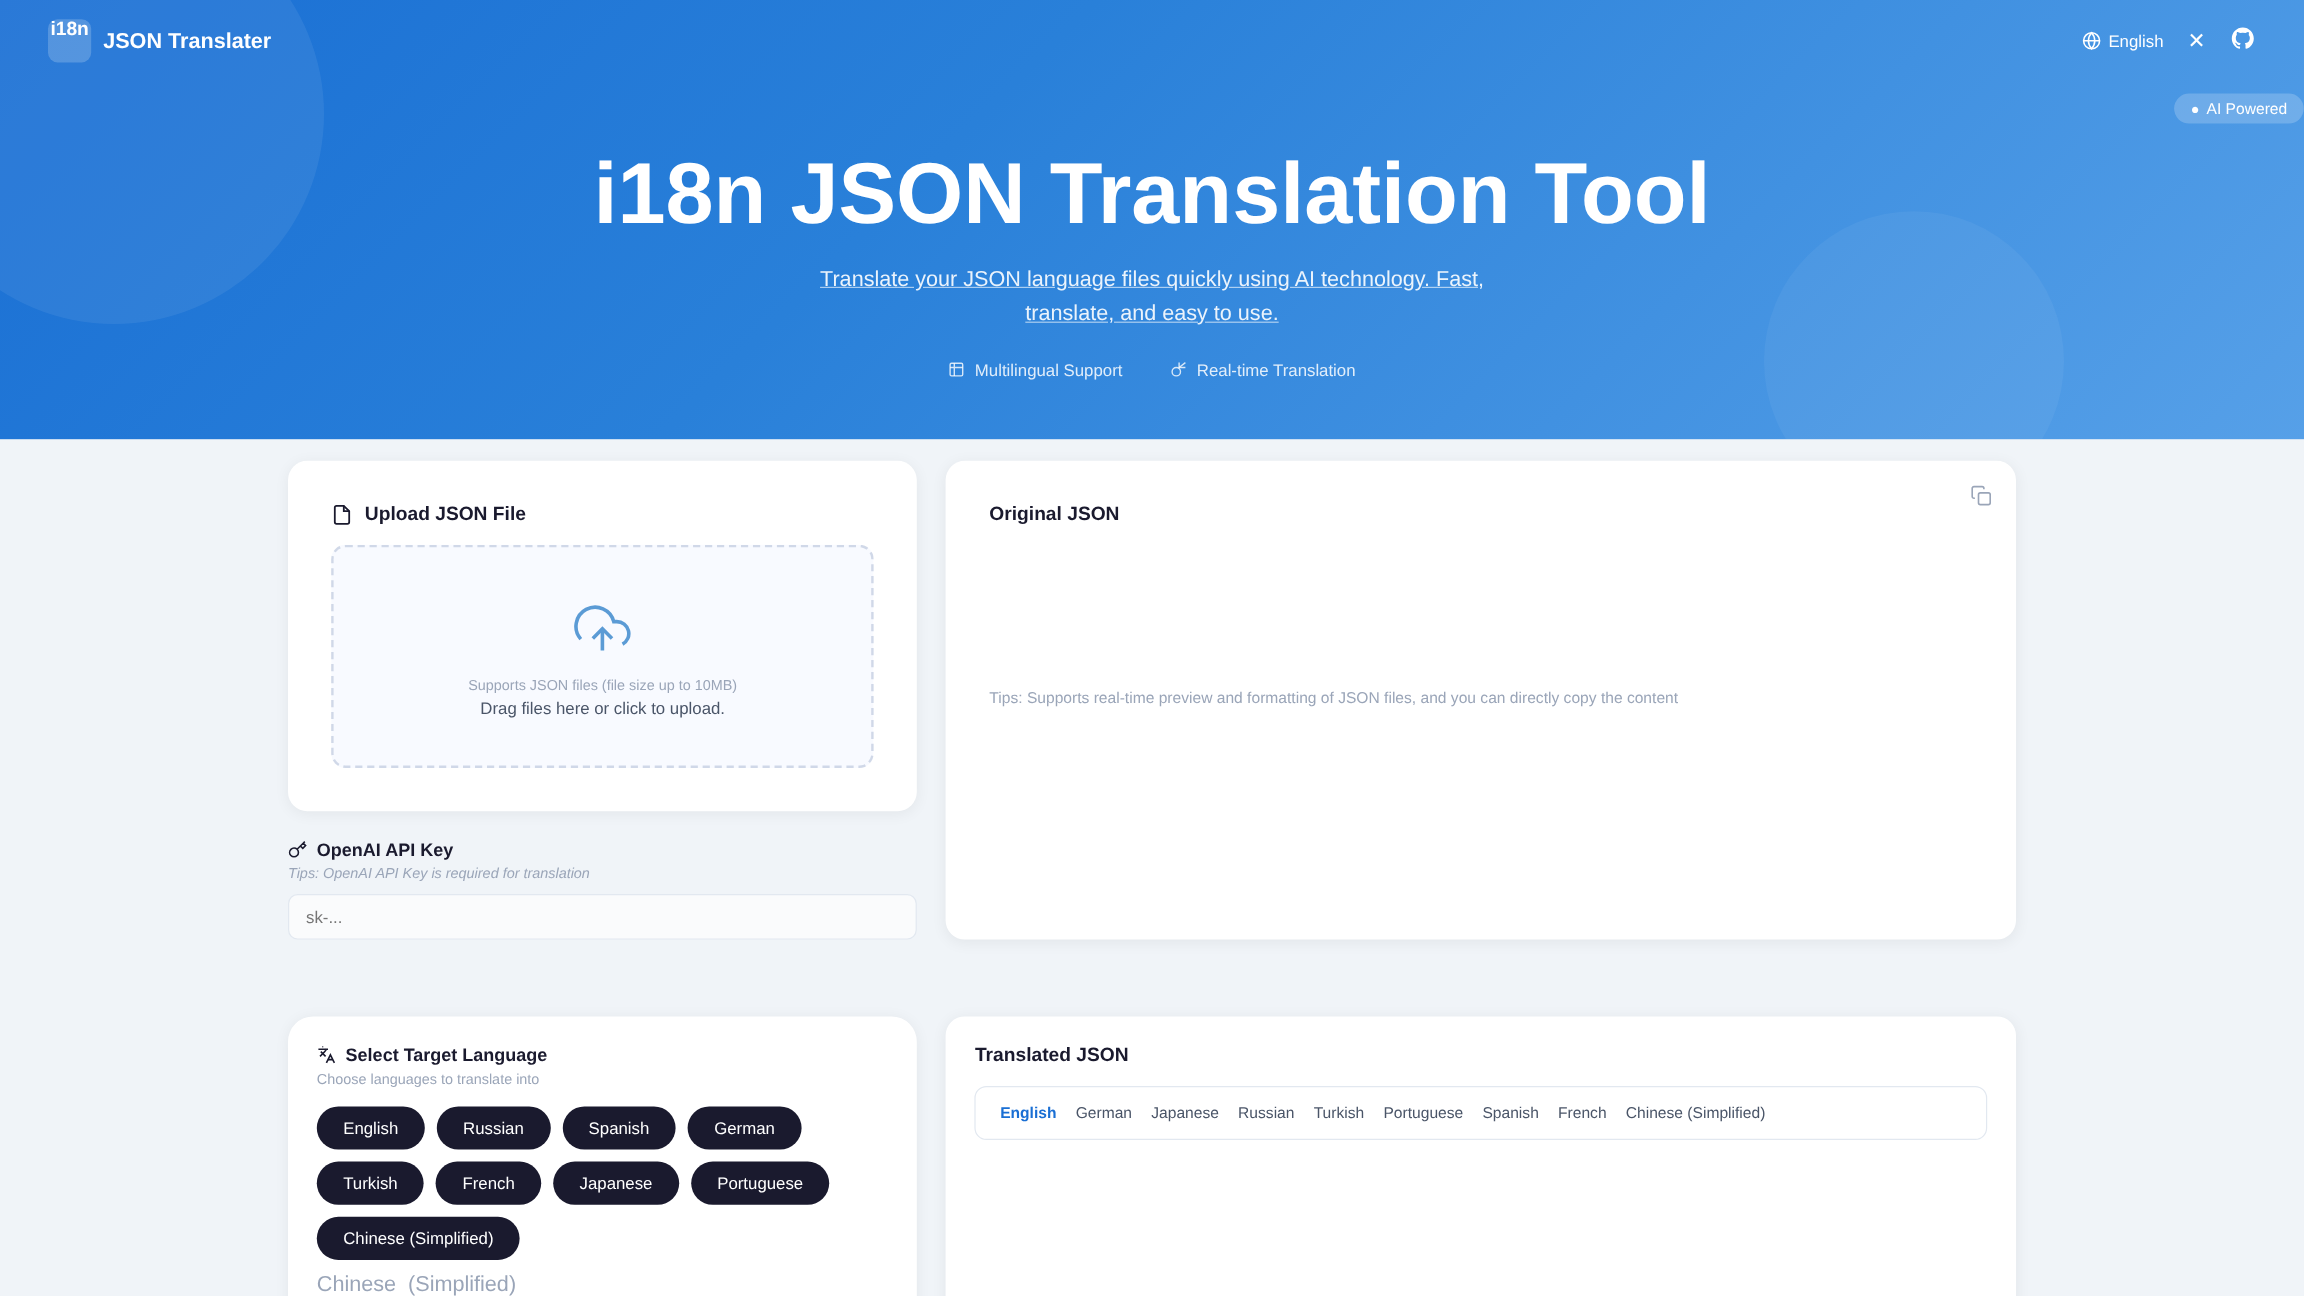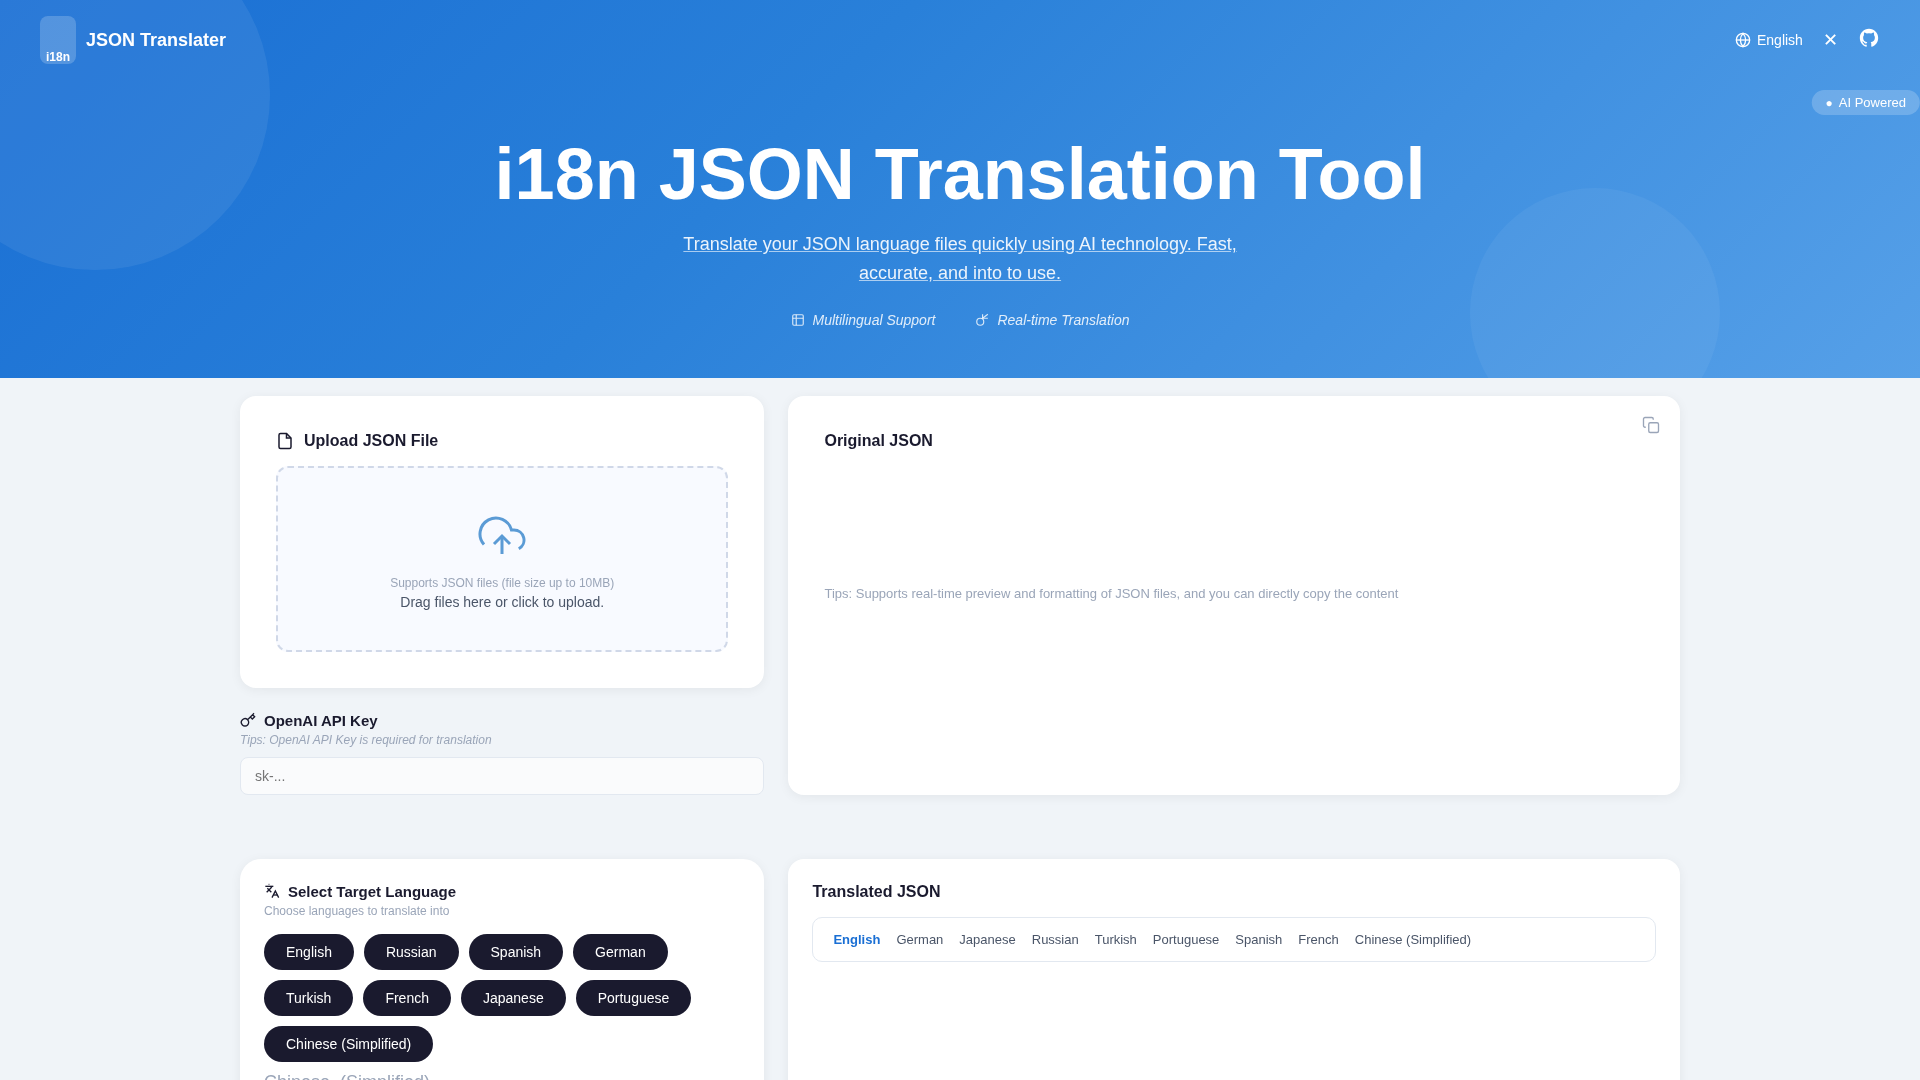--- a/index.html
+++ b/index.html
@@ -43,25 +43,25 @@
     }
     .logo {
       display: flex;
       align-items: center;
       gap: 10px;
       color: white;
       font-size: 18px;
       font-weight: 600;
     }
     .logo-icon {
-      width: 36px; height: 48px;
+      width: 36px; height: 36px;
       background: rgba(255,255,255,0.2);
       border-radius: 8px;
-      display: flex; align-items: flex-end; justify-content: center;
-      font-size: 12px; color: white; font-weight: bold;
+      display: flex; align-items: flex-start; justify-content: center;
+      font-size: 16px; color: white; font-weight: bold;
     }
     .topbar-right {
       display: flex; align-items: center; gap: 20px;
     }
     .lang-toggle {
       display: flex; align-items: center; gap: 6px;
       color: white; font-size: 14px; cursor: pointer;
     }
     .topbar-icon {
       color: white; cursor: pointer; font-size: 18px;
@@ -109,21 +109,20 @@
     .hero-features {
       display: flex;
       justify-content: center;
       gap: 40px;
       margin-top: 8px;
     }
     .hero-feature {
       display: flex; align-items: center; gap: 8px;
       color: rgba(255,255,255,0.85);
       font-size: 14px;
-      font-style: italic;
     }
 
     
     .main-content {
       padding: 0 240px 40px;
       background: #f0f4f8;
       margin-top: -10px;
     }
 
     .two-col {
@@ -313,21 +312,21 @@
   <div class="ai-badge-wrapper">
     <div class="ai-badge">
       <span style="font-size:12px;">●</span>
       <span>AI Powered</span>
     </div>
   </div>
 
   <h1 class="hero-title">i18n JSON Translation Tool</h1>
   <p class="hero-subtitle">
     <span>Translate your JSON language files quickly using AI technology. Fast,</span><br>
-    <span>accurate, and into to use.</span>
+    <span>translate, and easy to use.</span>
   </p>
 
   <div class="hero-features">
     <div class="hero-feature">
       <svg width="14" height="14" viewBox="0 0 24 24" fill="none" stroke="rgba(255,255,255,0.8)" stroke-width="2">
         <rect x="3" y="3" width="18" height="18" rx="2"></rect>
         <path d="M3 9h18M9 3v18"></path>
       </svg>
       <span>Multilingual Support</span>
     </div>

